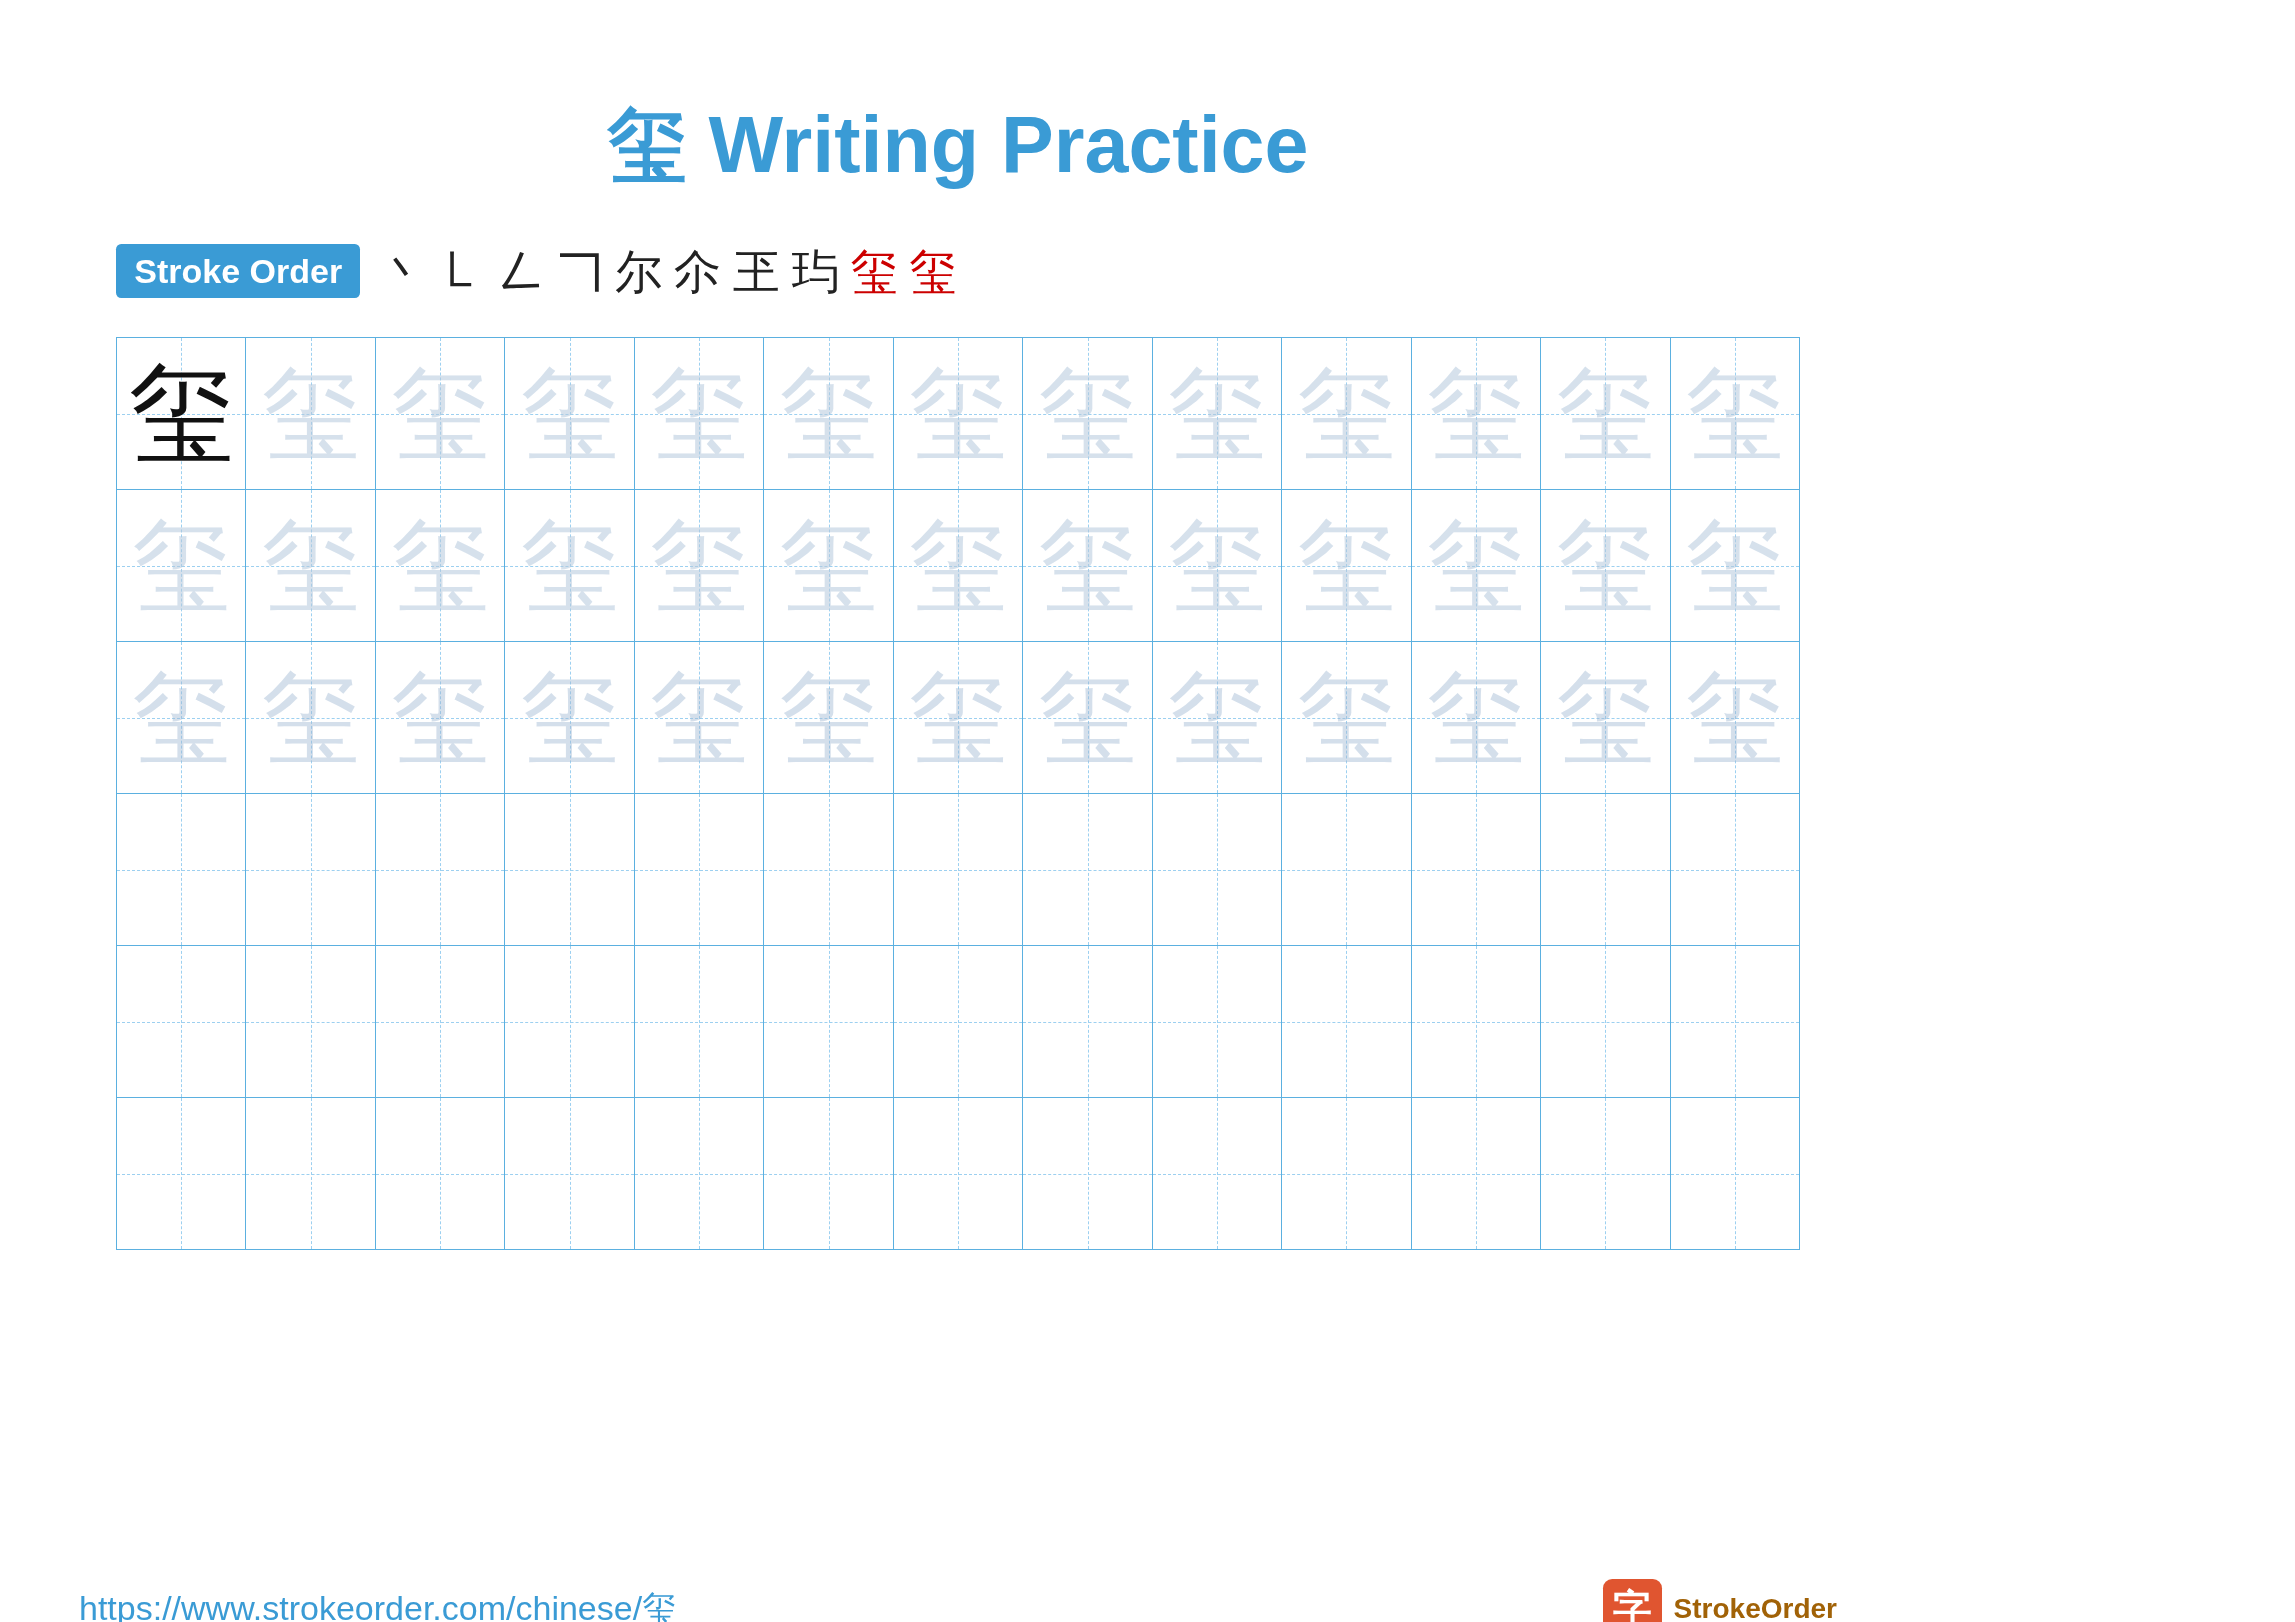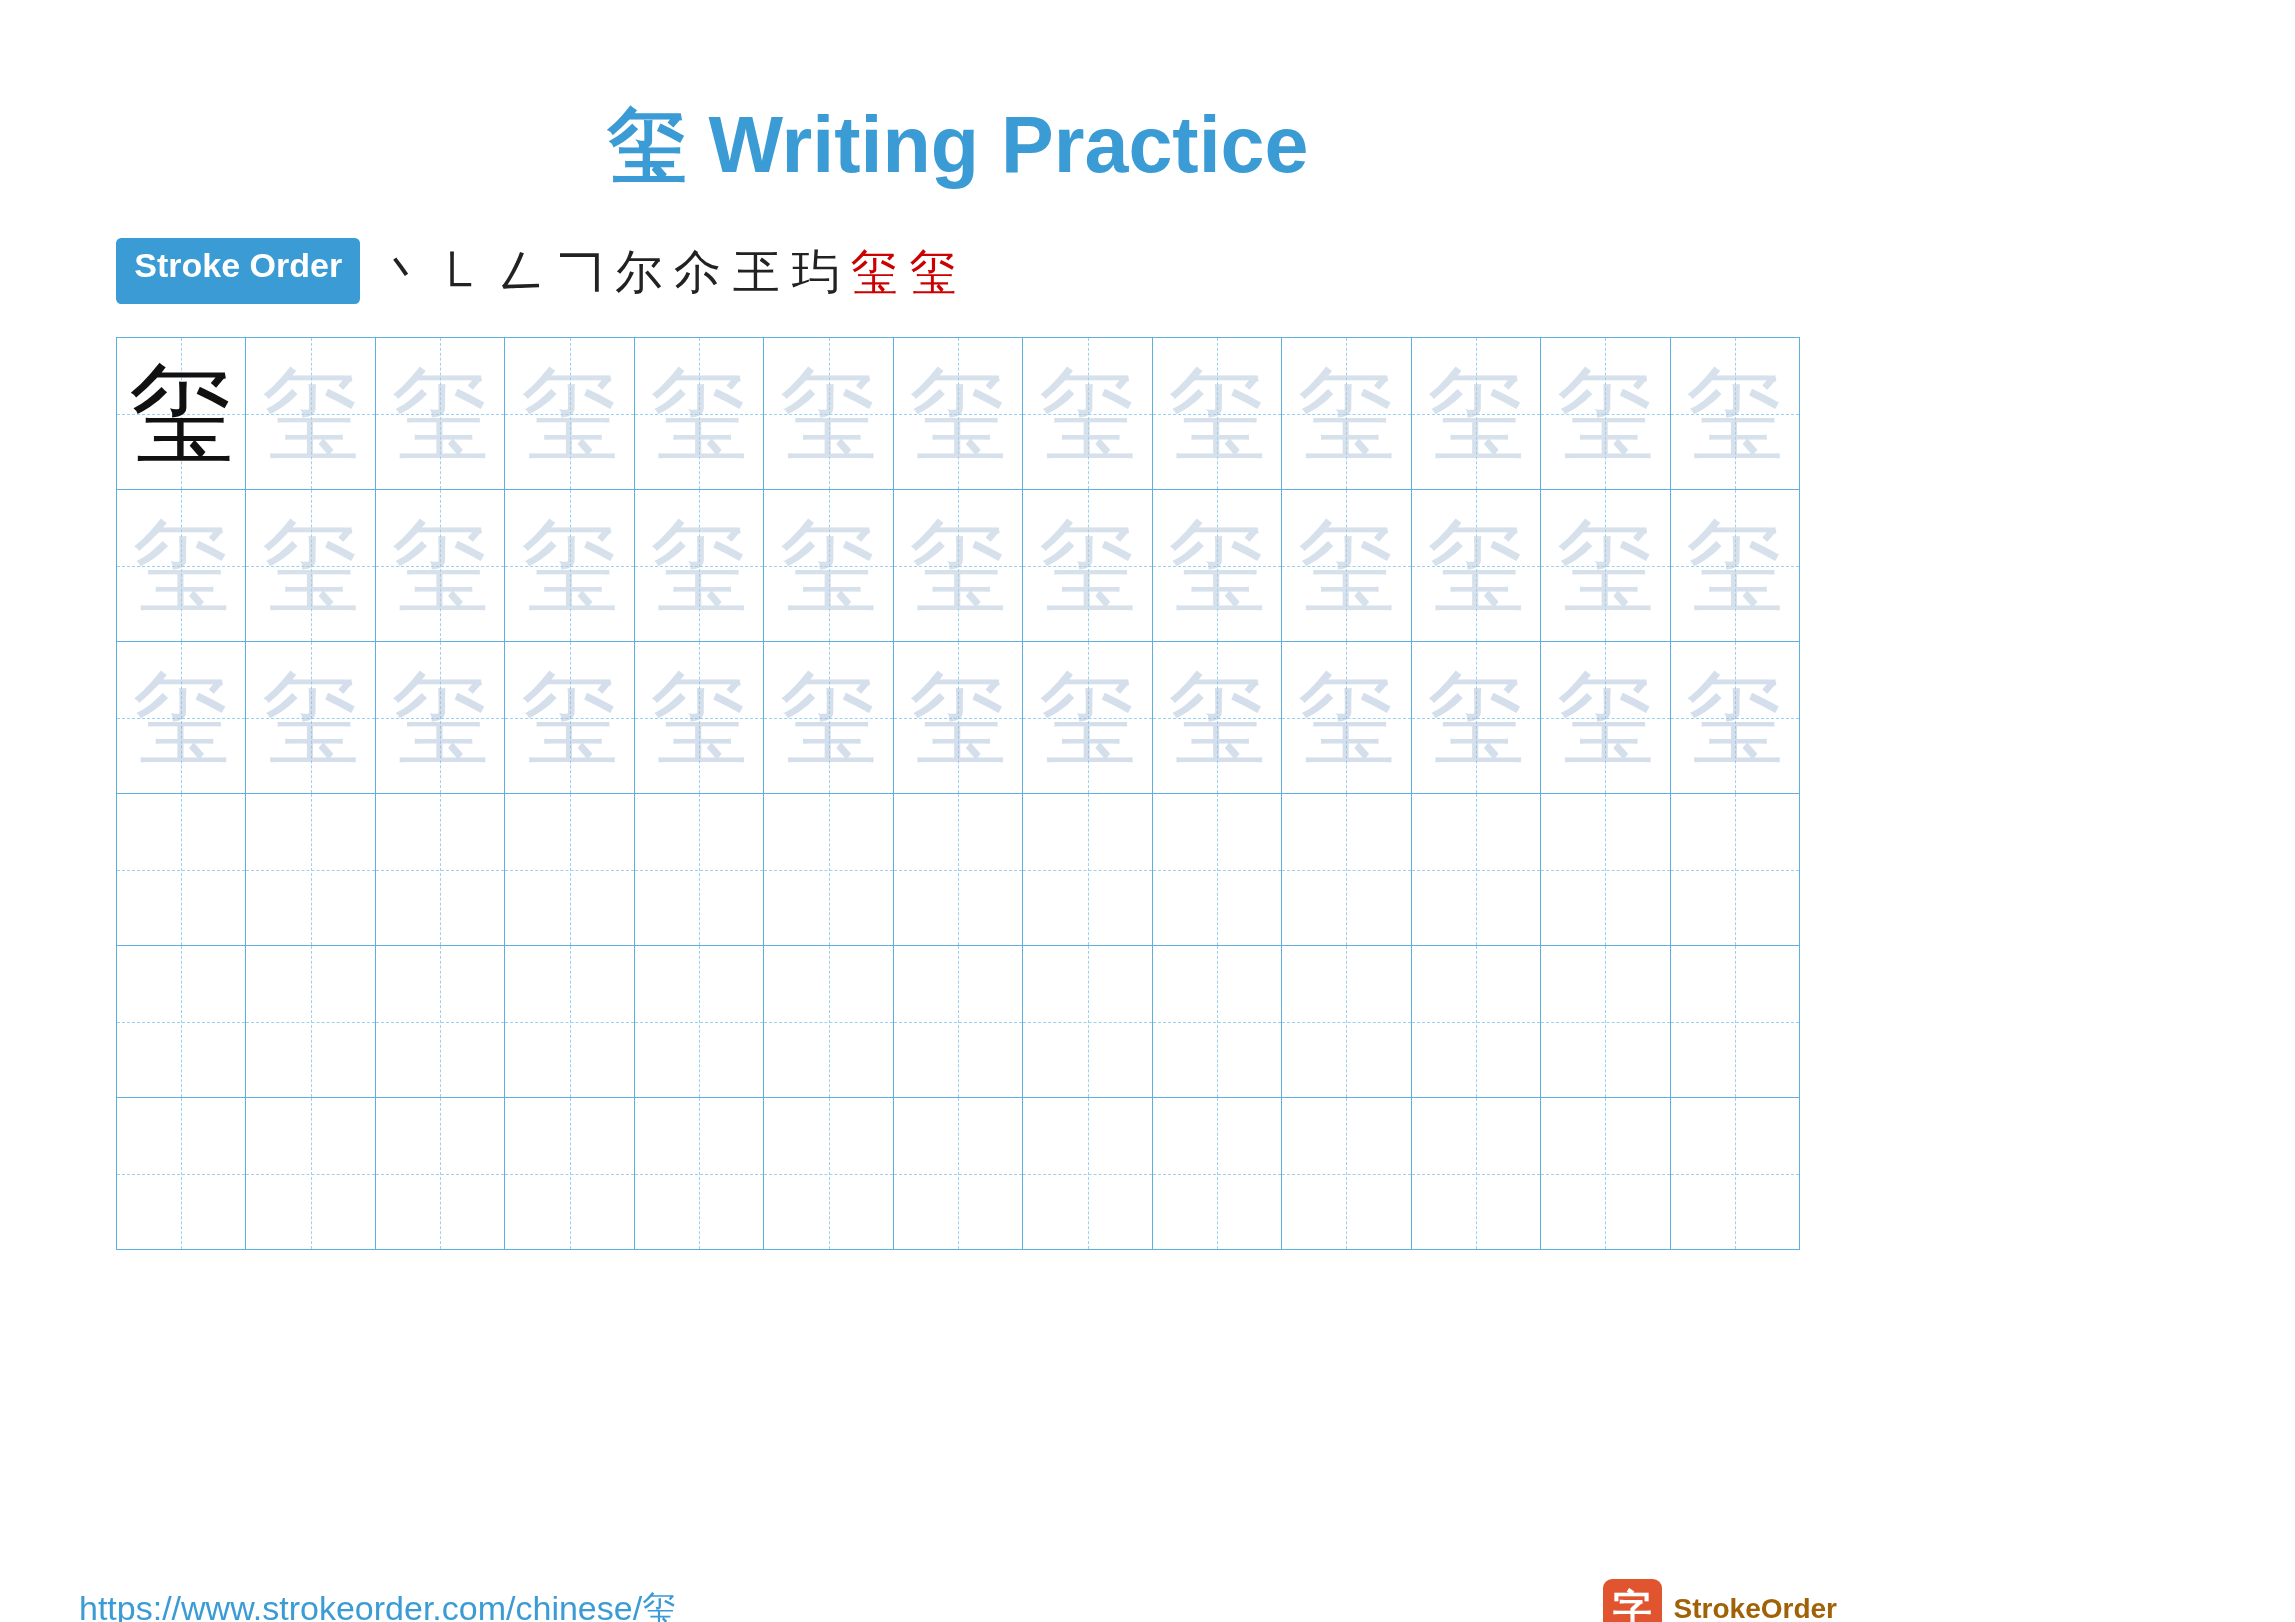--- a/index.html
+++ b/index.html
@@ -25,20 +25,21 @@
       text-align: center;
       font-size: 79px;
       color: #3a9bd5;
       font-weight: bold;
       margin-bottom: 39px;
       font-family: Arial, sans-serif;
     }
 
     .stroke-order-row {
       display: flex;
+      align-items: center;
       margin-bottom: 33px;
       gap: 19.6px;
     }
 
     .stroke-order-badge {
       background: #3a9bd5;
       color: white;
       font-size: 34px;
       font-weight: bold;
       padding: 7.9px 18.3px;

